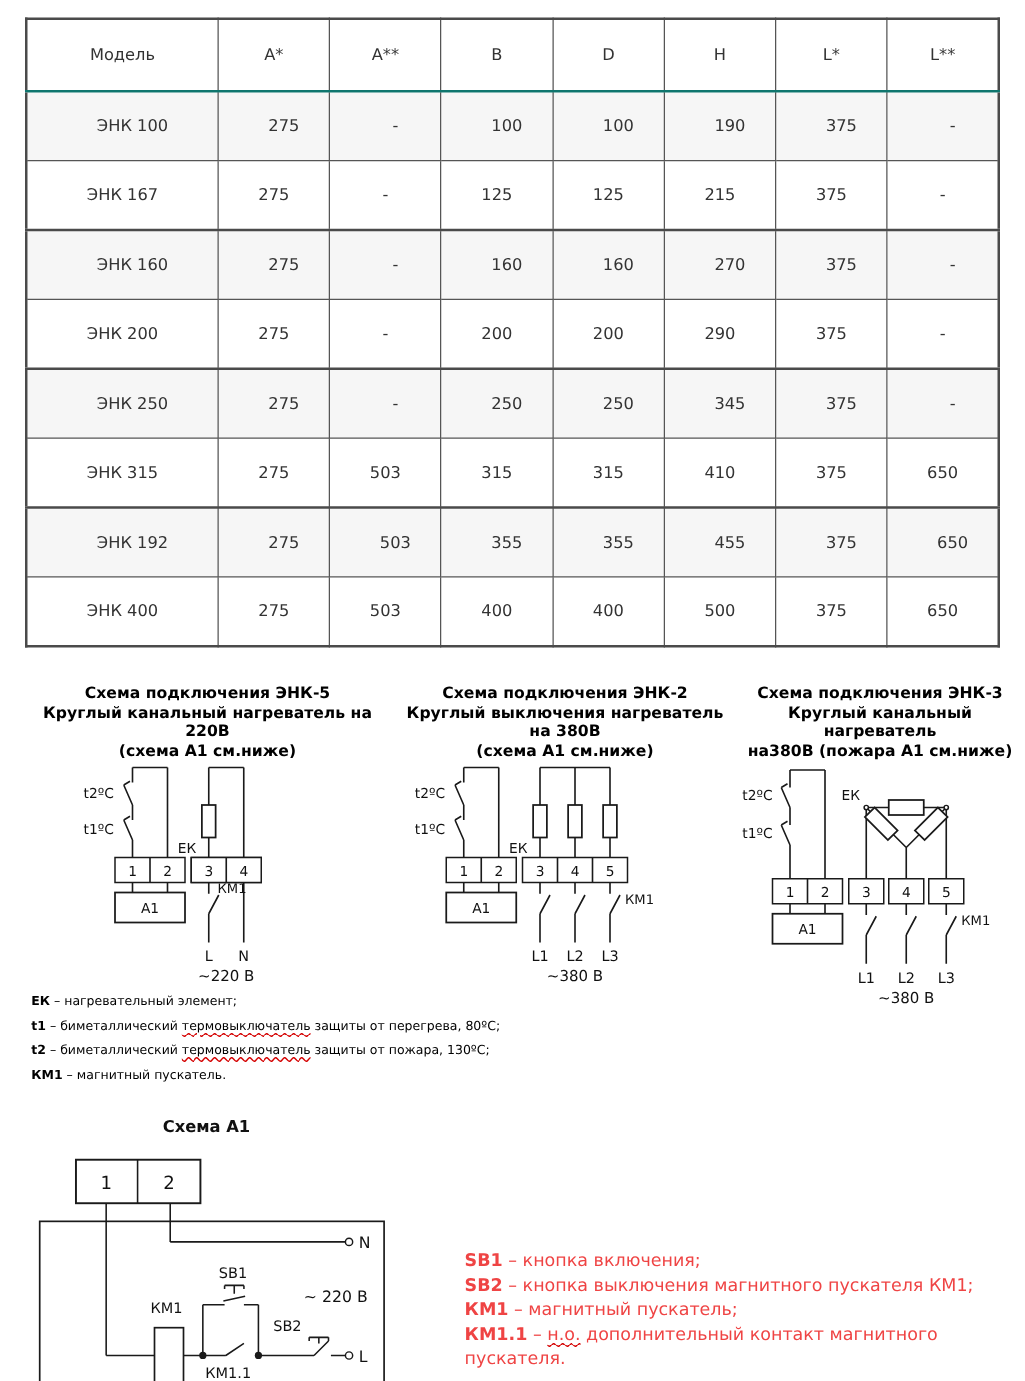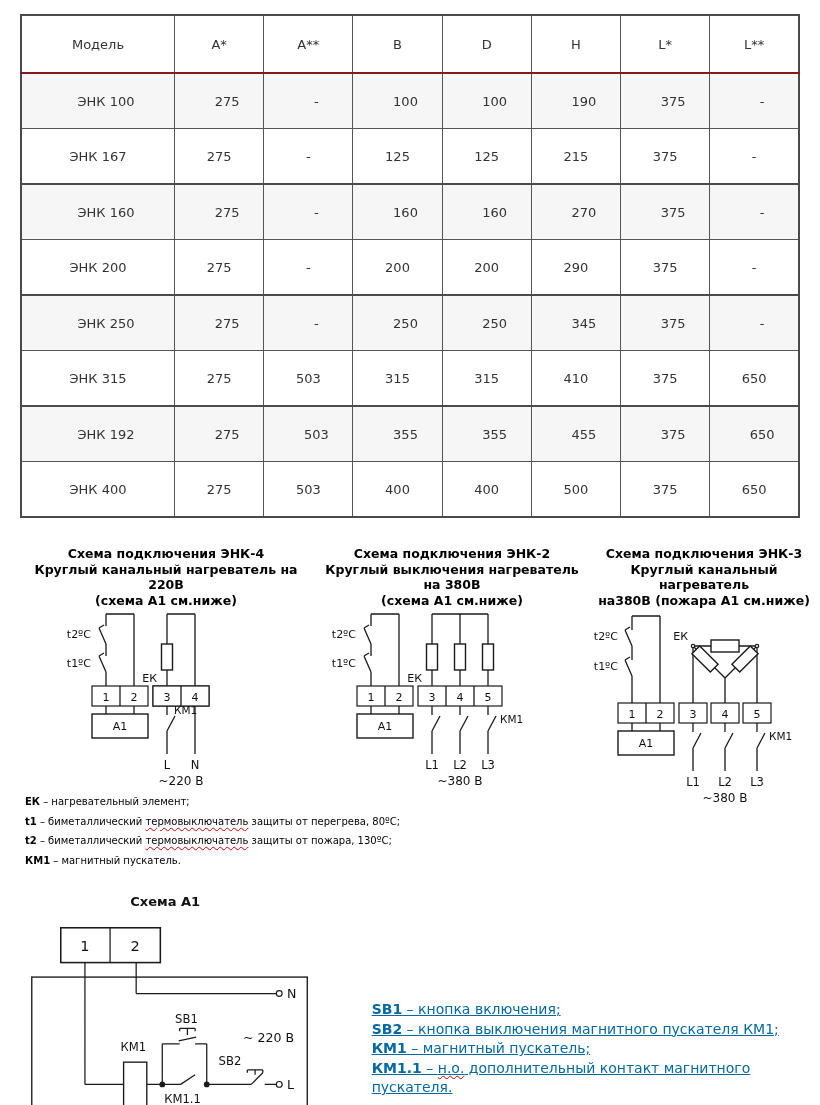--- a/index.html
+++ b/index.html
@@ -8,41 +8,41 @@
   
   .table-wrap{margin:14px 20px 0 20px;}
   table.dims{border-collapse:collapse;table-layout:fixed;width:780px;
              border:2px solid #4a4a4a;font-size:13px;color:#333;}
   table.dims th, table.dims td{border:1px solid #555;text-align:center;font-weight:normal;
              padding:0;overflow:hidden;}
   table.dims th{height:56px;background:#fff;}
   table.dims td{height:54px;background:#fff;}
   table.dims th:first-child, table.dims td:first-child{width:152px;}
   table.dims tr.striped td{background:#f6f6f6;padding-left:16px;}
-  table.dims thead tr{border-bottom:2px solid #7f1d1d;}
+  table.dims thead tr{border-bottom:2px solid #0f766e;}
   table.dims tr.striped{border-top:2px solid #4a4a4a;}
   
   .diagrams-row{display:flex;align-items:flex-start;margin:28px 0 0 16px;}
   .diagram{display:flex;flex-direction:column;align-items:center;}
   .diagram.d1{width:300px;}
   .diagram.d2{width:272px;}
   .diagram.d3{width:232px;}
   .diag-title{font-weight:bold;font-size:12.5px;line-height:15.5px;text-align:center;color:#000;}
   svg text{font-family:"DejaVu Sans","Liberation Sans",sans-serif;fill:#111;}
   .wire{stroke:#1a1a1a;stroke-width:1.3;fill:none;}
   .box{stroke:#1a1a1a;stroke-width:1.4;fill:#fff;}
   .dot{fill:#1a1a1a;}
   .term{stroke:#1a1a1a;stroke-width:1.2;fill:#fff;}
   
   .legend1{margin:-16px 0 16px 25px;font-size:10px;line-height:19.5px;color:#000000;}
   .legend b{font-weight:bold;}
   .wavy{text-decoration:underline wavy #d40000 1px;text-underline-offset:2px;}
   
   .schema-row{display:flex;align-items:flex-start;margin:4px 0 0 25px;}
-  .legend2{margin:114px 0 0 18px;font-size:14px;line-height:19.5px;color:#0369a1;text-decoration:underline;}
+  .legend2{margin:114px 0 0 18px;font-size:14px;line-height:19.5px;color:#ef4444;}
 </style>
 </head>
 <body>
 
 <div class="page">
 
   <div class="table-wrap">
     <table class="dims">
       <thead>
         <tr>
@@ -138,21 +138,21 @@
             <td>650</td>
           </tr>
         </tbody>
     </table>
   </div>
 
   <div class="diagrams-row">
 
     <div class="diagram d1">
       <div class="diag-title">
-        <div>Схема подключения ЭНК-4</div>
+        <div>Схема подключения ЭНК-5</div>
         <div>Круглый канальный нагреватель на 220В</div>
         <div>(схема А1 см.ниже)</div>
       </div>
       <svg width="270" height="182" viewBox="0 0 270 182">
         <path class="wire" d="M75,6 V18 M75,36 V48 M75,64 V78 M75,6 H103 M103,6 V78
                  M136,6 V36 M136,62 V78 M136,6 H164 M164,6 V78
                  M75,36 L68,20 M68,20 L73,17 M75,64 L68,48 M68,48 L73,45
                  M75,98 V106 M103,98 V106
                  M136,98 V107 M136,123 L144,108 M136,123 V146
                  M164,98 V146"></path>

